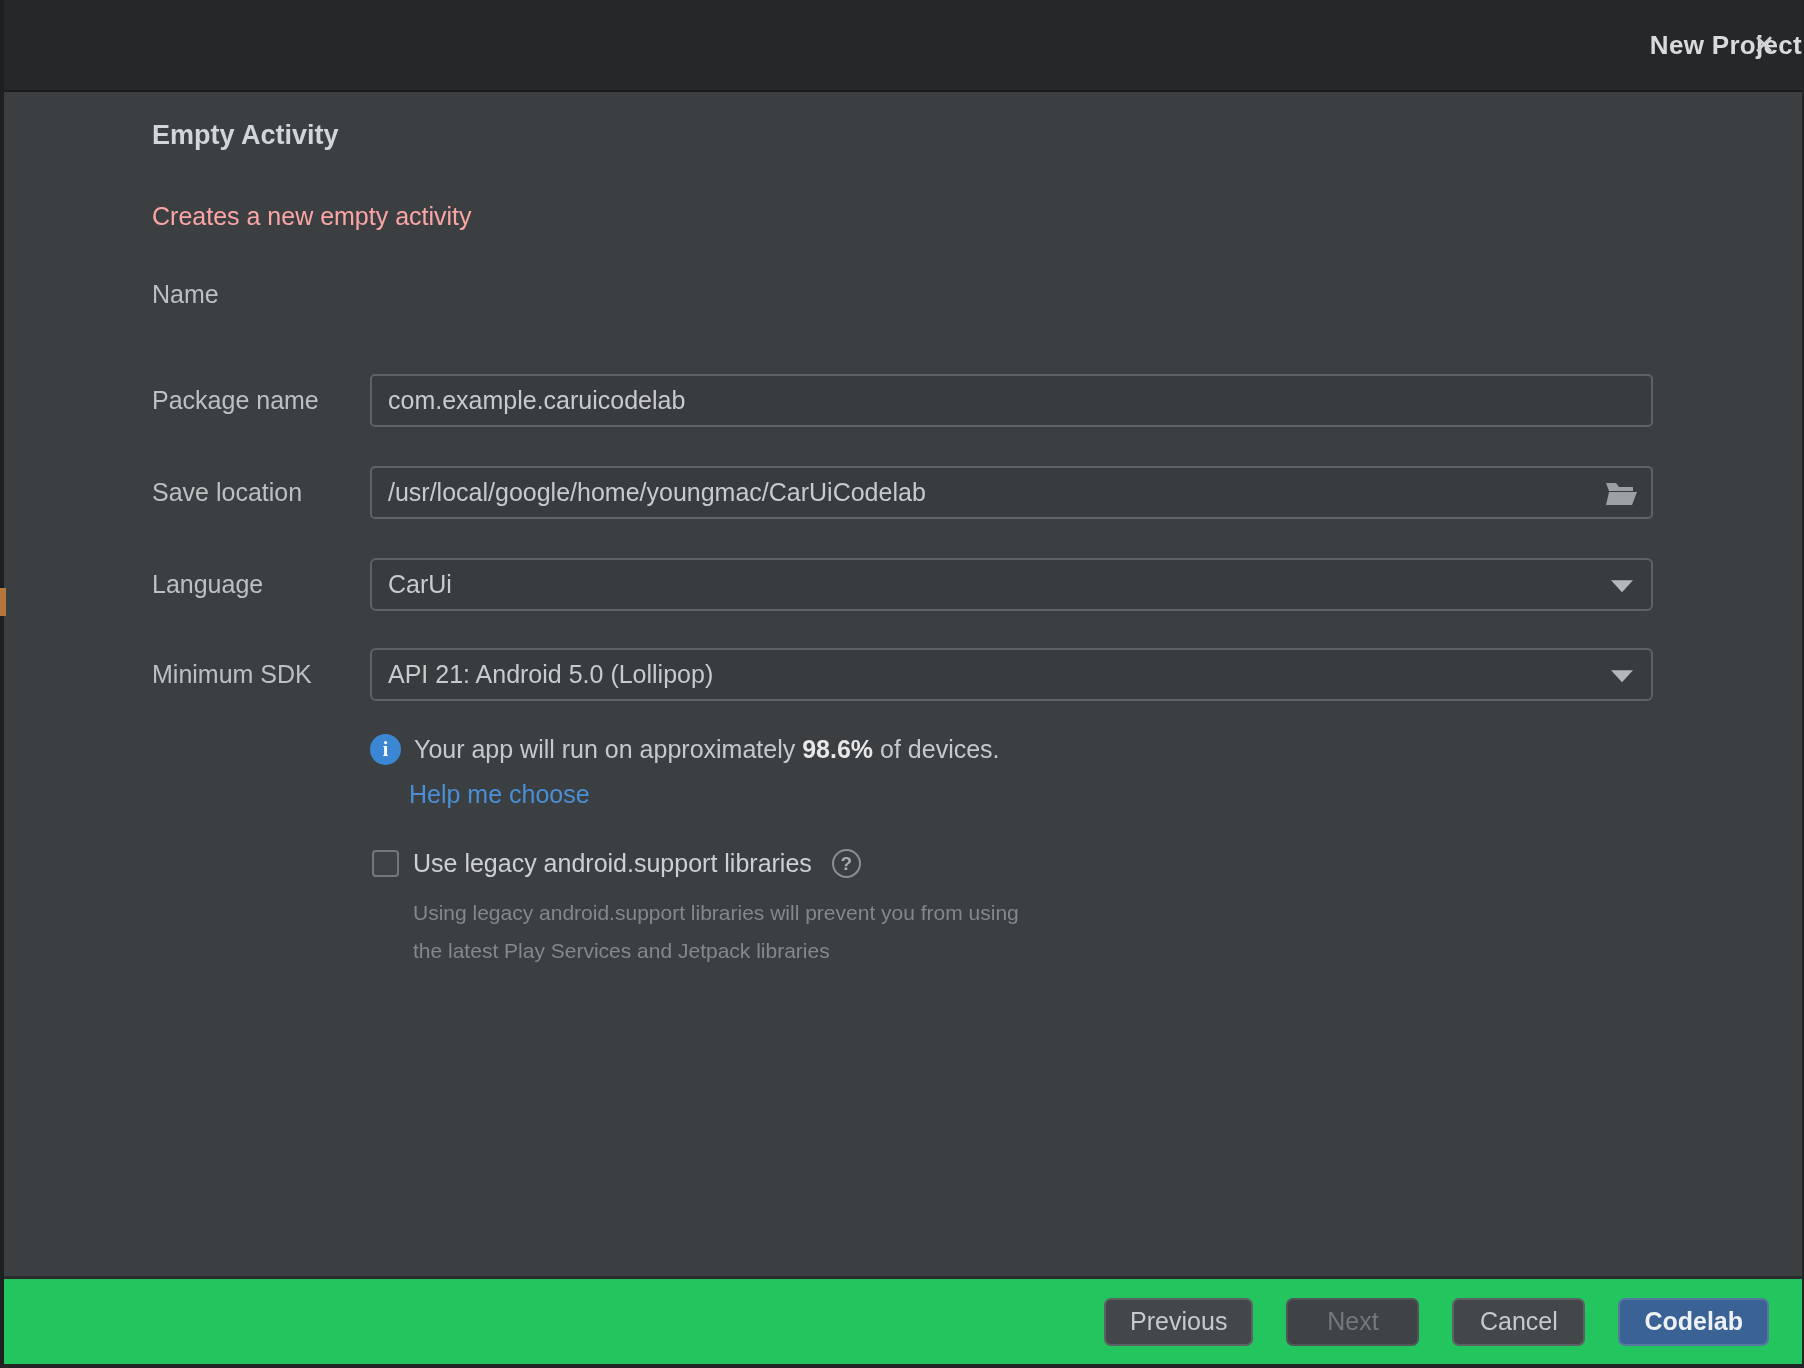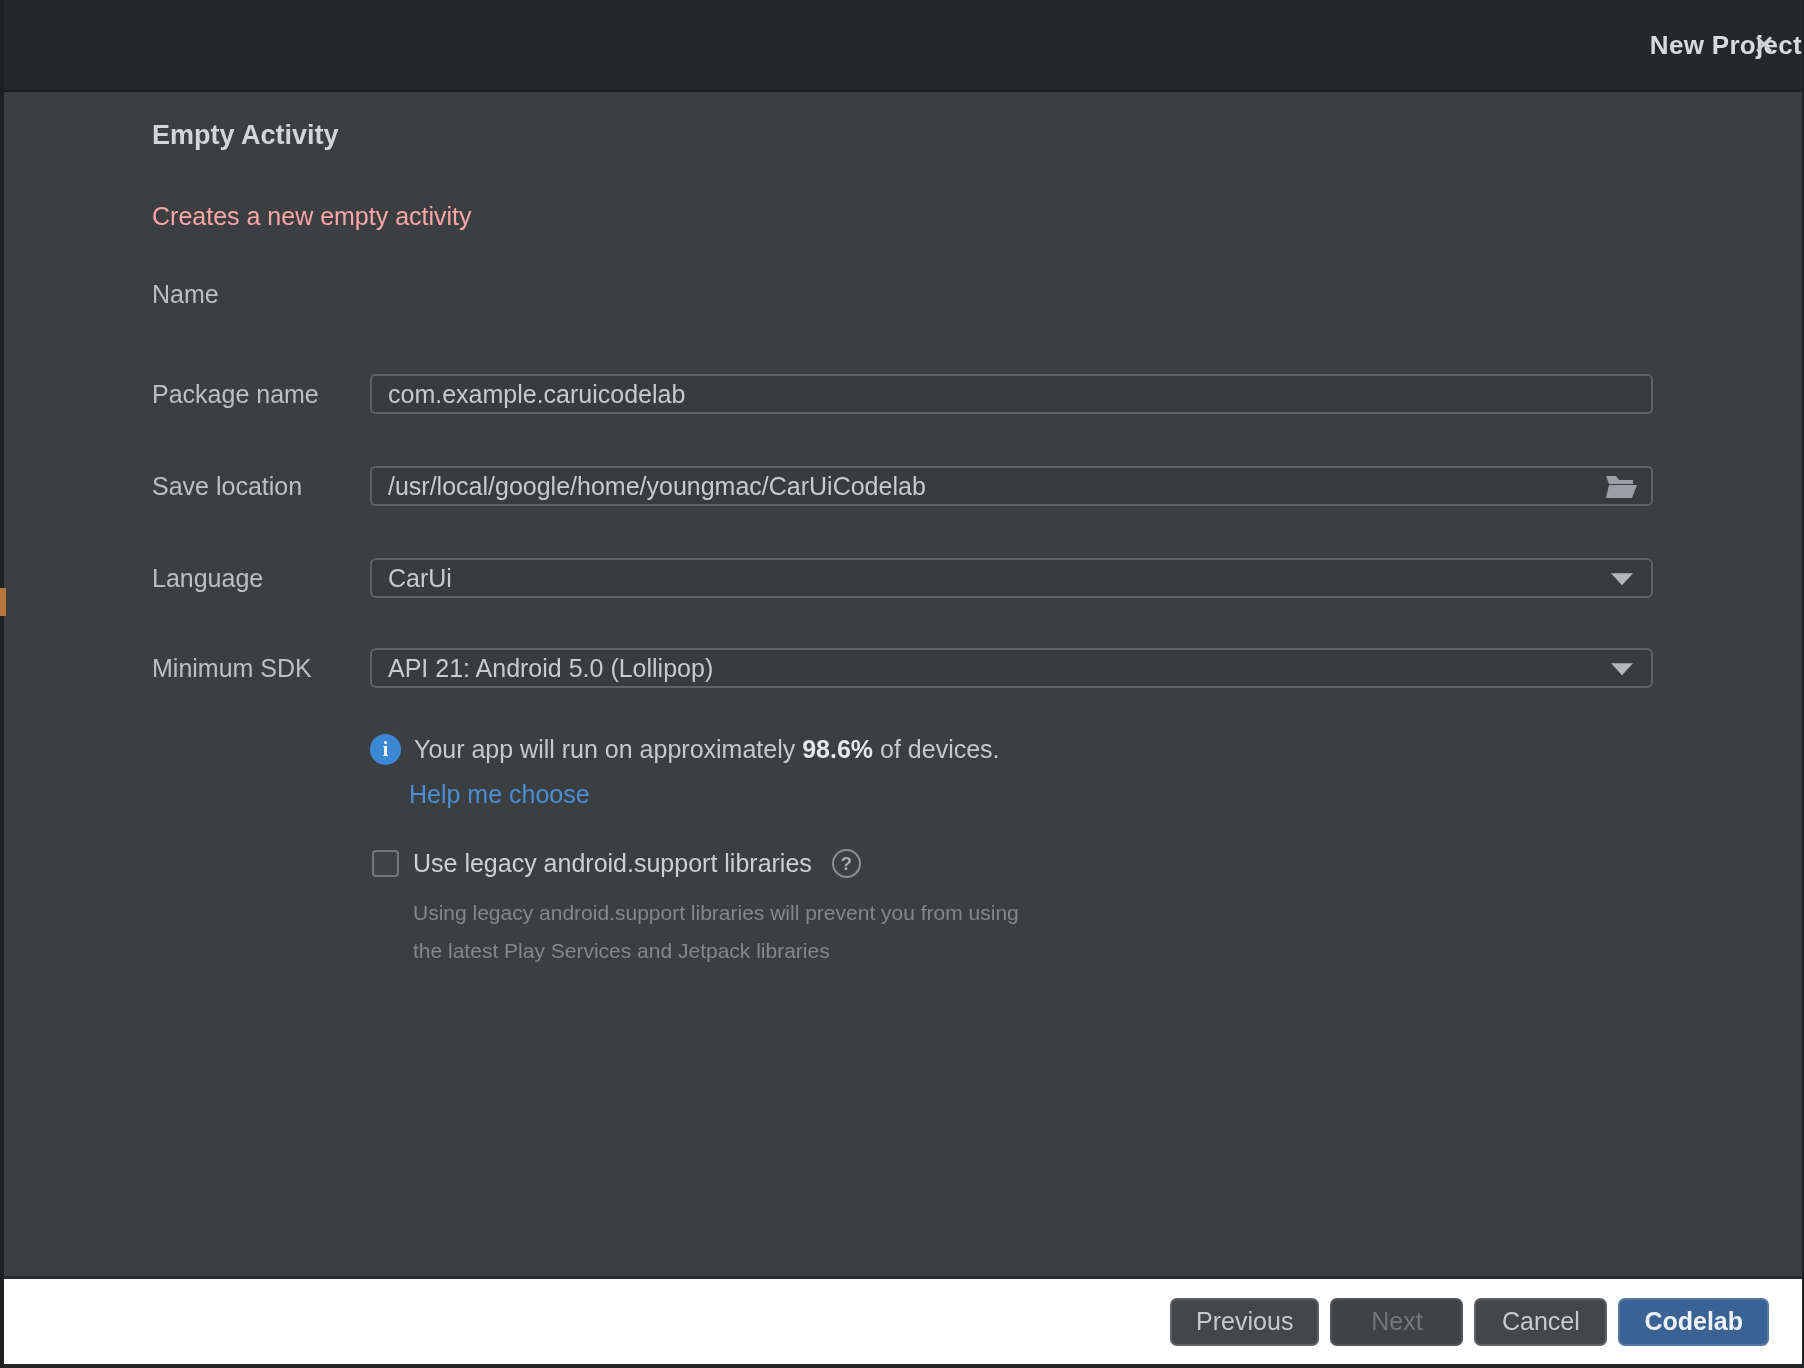--- a/index.html
+++ b/index.html
@@ -41,21 +41,21 @@
   .subheading {
     position: absolute; top: 128px; left: 148px;
     color: #fca5a5; font-size: 25px;
   }
   .row { position: absolute; left: 148px; right: 149px; display: flex; align-items: center; }
   .row .lbl {
     width: 218px; flex: 0 0 218px;
     color: #bcc0c2; font-size: 25px;
   }
   .field {
-    position: relative; flex: 1; height: 40px;
+    position: relative; flex: 1; height: 53px;
     background: #383c3e;
     border: 2px solid #5e6366; border-radius: 5px;
     display: flex; align-items: center;
     padding: 0 16px;
     color: #c8cbcd; font-size: 25px; cursor: text;
   }
   .row-name   { top: 206px; }
   .row-pkg    { top: 300px; }
   .row-save   { top: 392px; }
   .row-lang   { top: 484px; }
@@ -116,24 +116,24 @@
     display: flex; align-items: center; justify-content: center;
     margin-left: 6px; cursor: pointer;
   }
   .legacy-desc {
     position: absolute; left: 409px; top: 820px;
     color: #84888b; font-size: 21px; line-height: 38px;
   }
   
   .footer {
     position: absolute; left: 0; right: 0; bottom: 0; height: 88px;
-    background: #ffffff;
+    background: #22c55e;
     border-top: 3px solid #2a2b2c;
     display: flex; align-items: center; justify-content: flex-end;
-    gap: 11px; padding-right: 33px;
+    gap: 33px; padding-right: 33px;
   }
   .btn {
     min-width: 133px; height: 48px; padding: 0 24px;
     background: #43474a; border: 2px solid #5d6164; border-radius: 7px;
     color: #c7cacc; font-size: 25px;
     display: inline-flex; align-items: center; justify-content: center;
     cursor: pointer;
   }
   .btn.disabled { color: #74787c; border-color: #515558; background: #3f4346; cursor: default; }
   .btn.primary {

